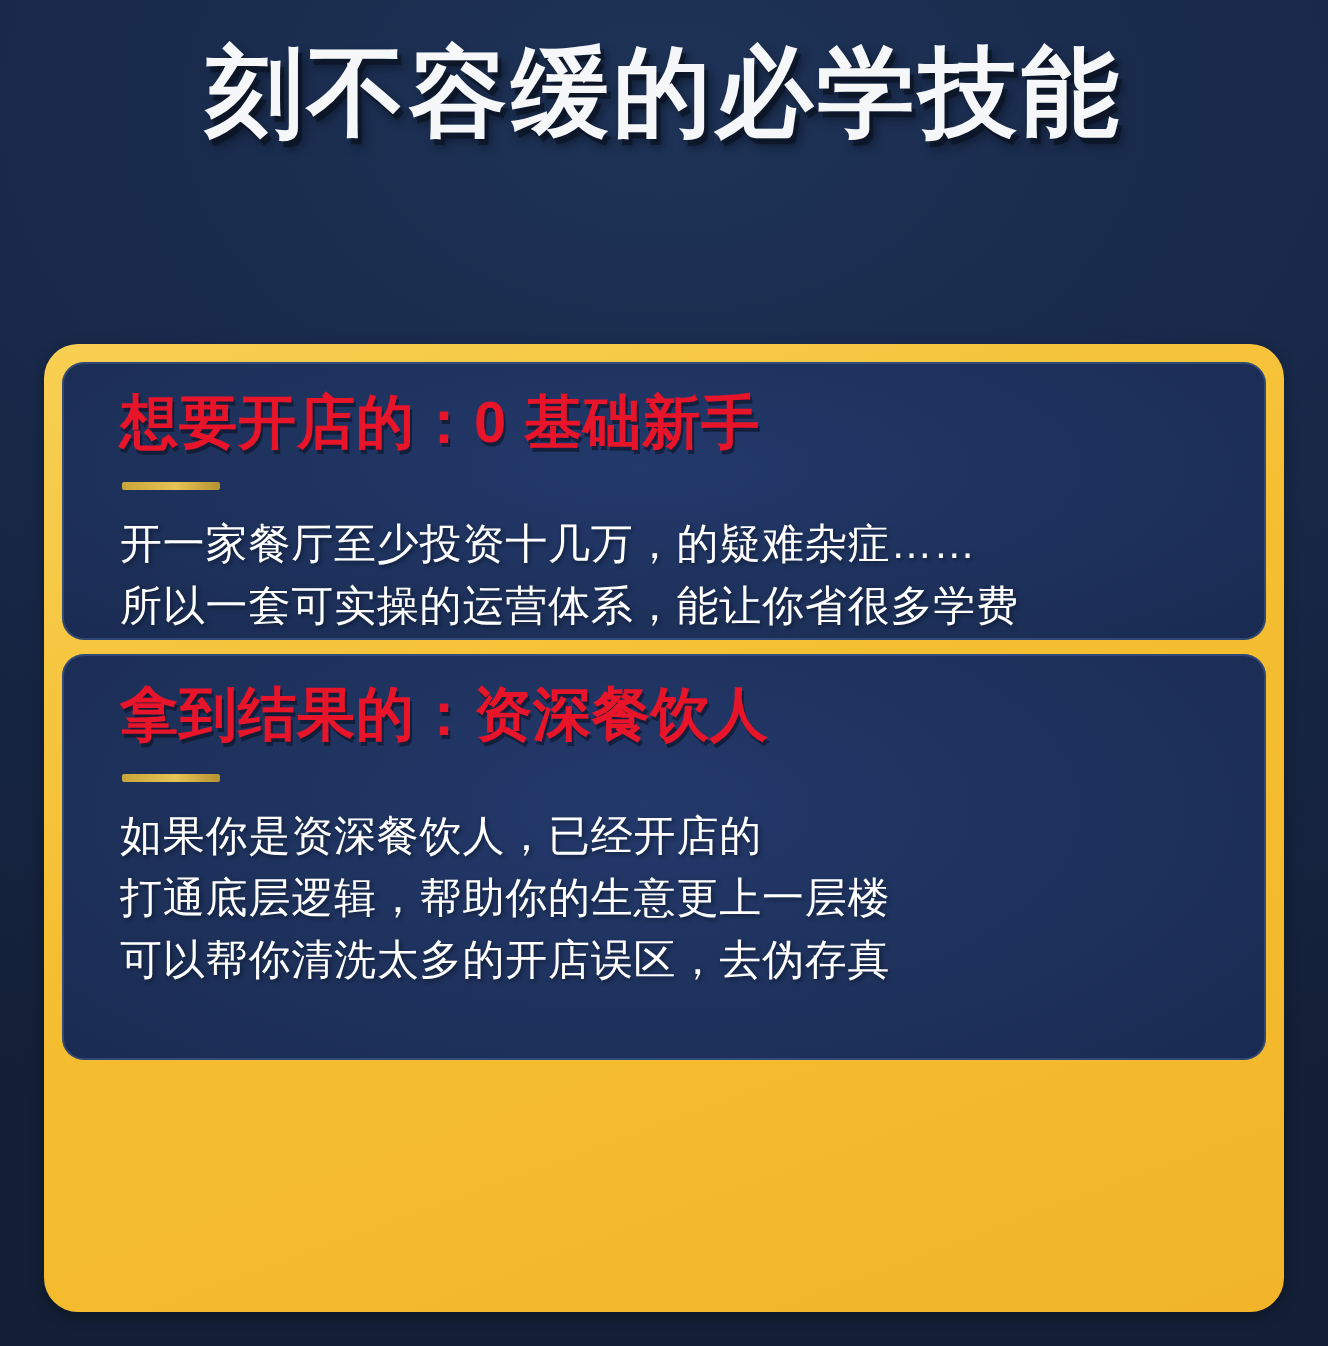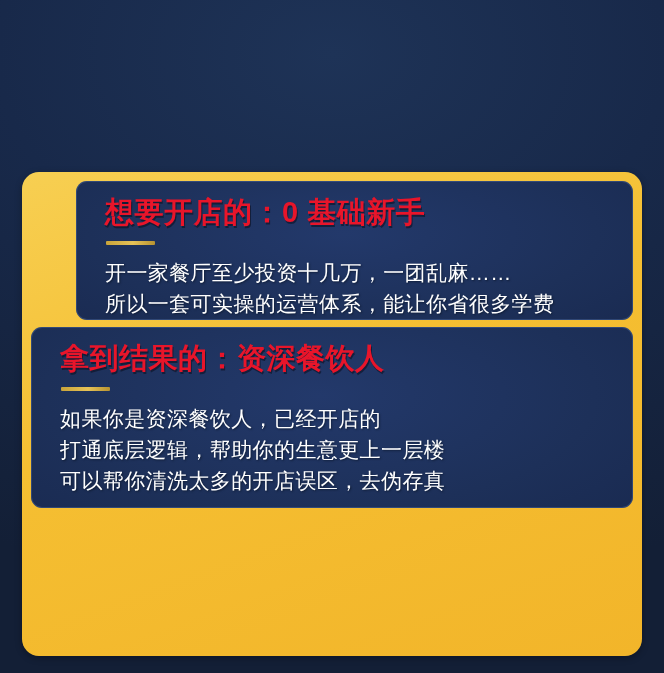--- a/index.html
+++ b/index.html
@@ -75,23 +75,23 @@
   .card {
     position: relative;
     box-sizing: border-box;
     border-radius: 11px;
     background:
       radial-gradient(ellipse 95% 130% at 48% 38%, #23396b 0%, #1d3059 48%, #16254a 100%);
     box-shadow: inset 0 0 0 1px rgba(92, 124, 180, 0.35);
     padding: 13px 0 12px 29px;
     overflow: hidden;
   }
-  .card.c1 { flex: 0 0 139px; margin-left: 45px; }
+  .card.c1 { flex: 0 0 139px; }
   .card.c2 { flex: 0 0 143px; }
-  .card.c3 { flex: 0 0 auto; height: 181px; }
+  .card.c3 { flex: 0 0 auto; height: 203px; }
 
   .card-heading {
     color: #e8152a;
     font-weight: bold;
     font-size: 29px;
     line-height: 36px;
     letter-spacing: 0.5px;
     white-space: nowrap;
     text-shadow: 1px 2px 0 rgba(10, 12, 28, 0.55);
   }
@@ -113,30 +113,31 @@
     text-shadow: 1px 1px 2px rgba(6, 12, 24, 0.55);
   }
   .card-body .body-line { display: block; }
 </style>
 </head>
 <body>
 
 <div class="poster">
 
   <div class="headline">
+    <span class="headline-line l2">刻不容缓的必学技能</span>
   </div>
 
   <div class="gold-panel">
     <div class="card-stack">
 
       <div class="card c1">
         <div class="card-heading">想要开店的：0 基础新手</div>
         <div class="divider"></div>
         <div class="card-body">
-          <span class="body-line">开一家餐厅至少投资十几万，一团乱麻……</span>
+          <span class="body-line">开一家餐厅至少投资十几万，的疑难杂症……</span>
           <span class="body-line">所以一套可实操的运营体系，能让你省很多学费</span>
         </div>
       </div>
 
 
       <div class="card c3">
         <div class="card-heading">拿到结果的：资深餐饮人</div>
         <div class="divider"></div>
         <div class="card-body">
           <span class="body-line">如果你是资深餐饮人，已经开店的</span>

